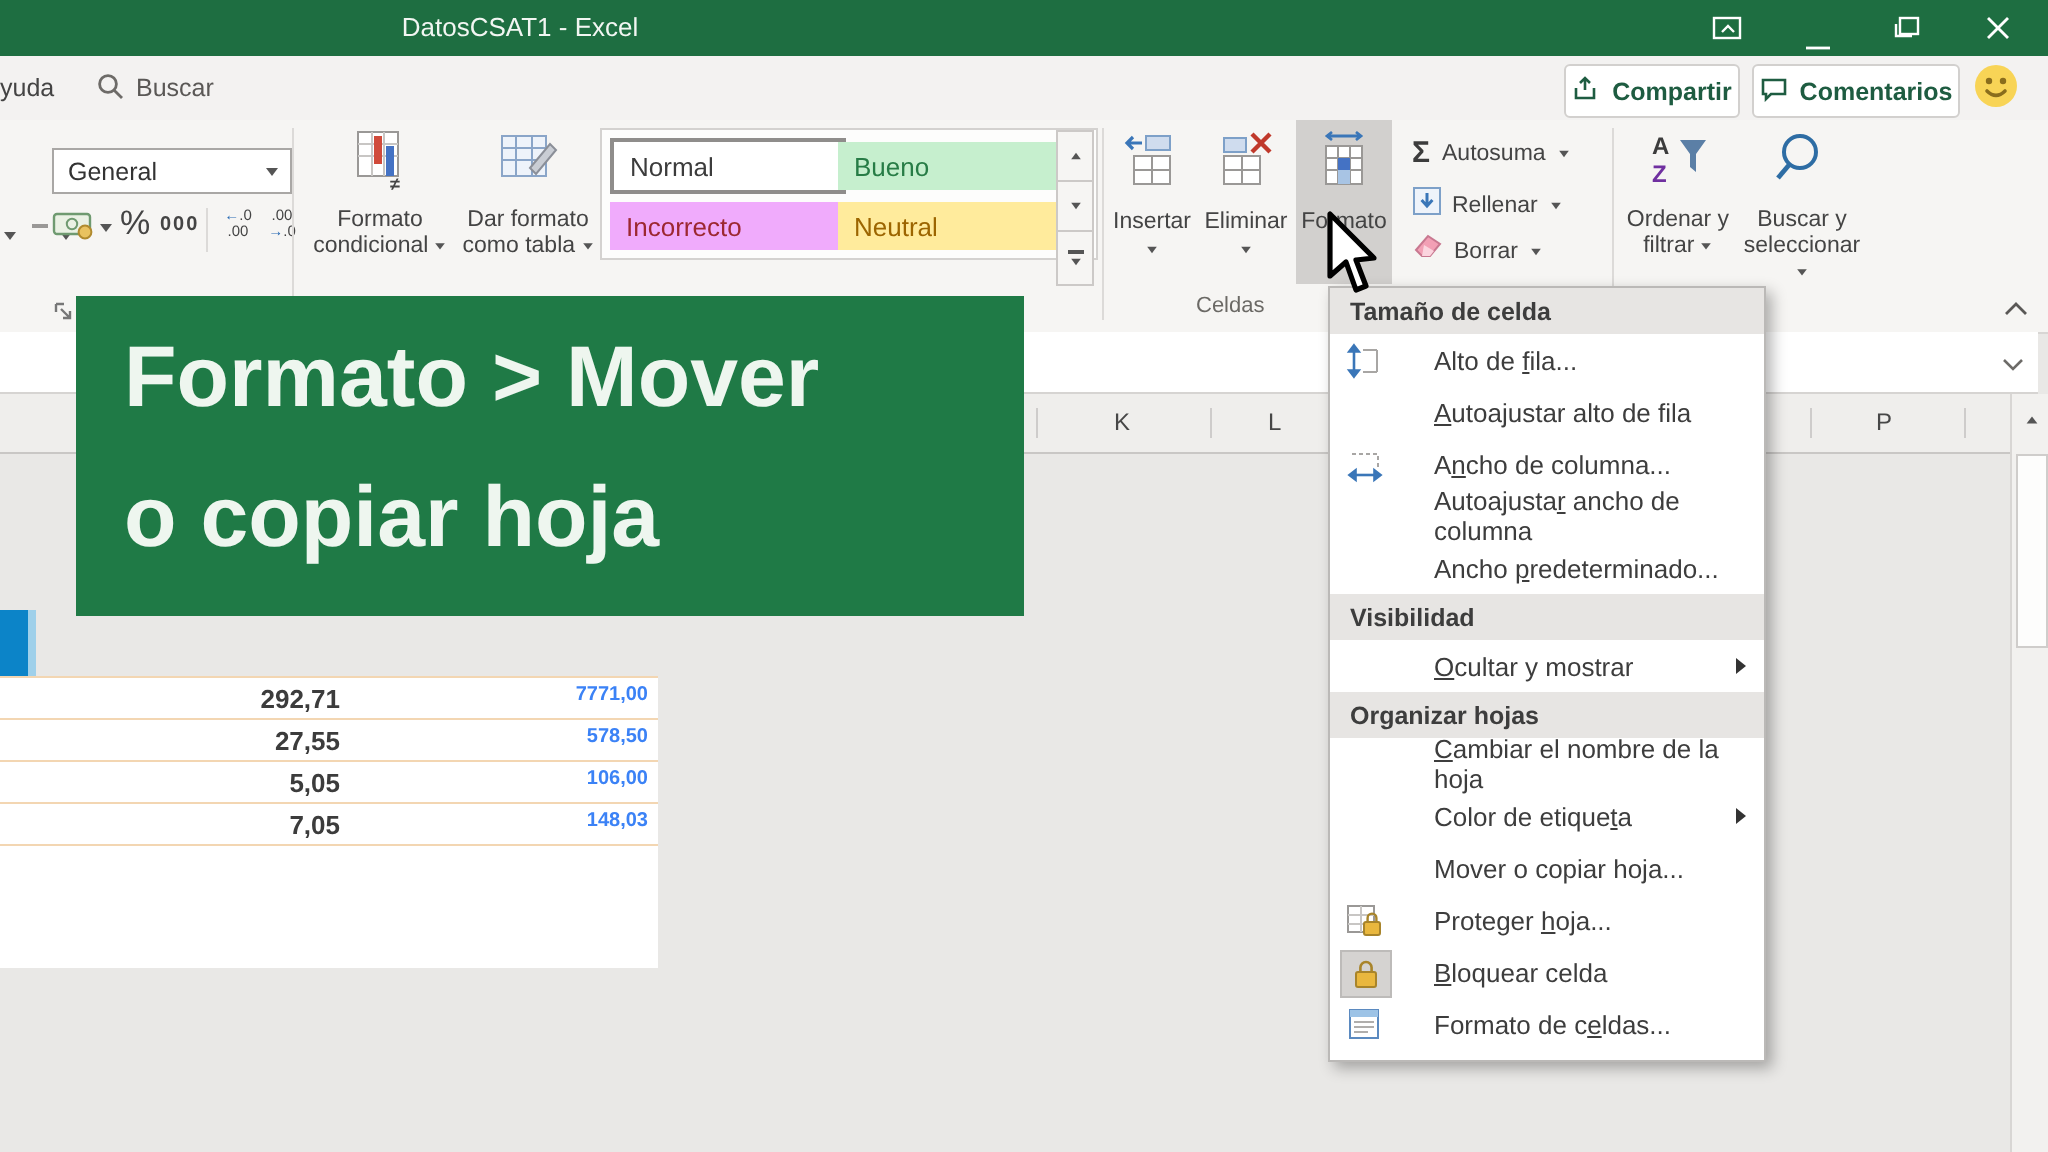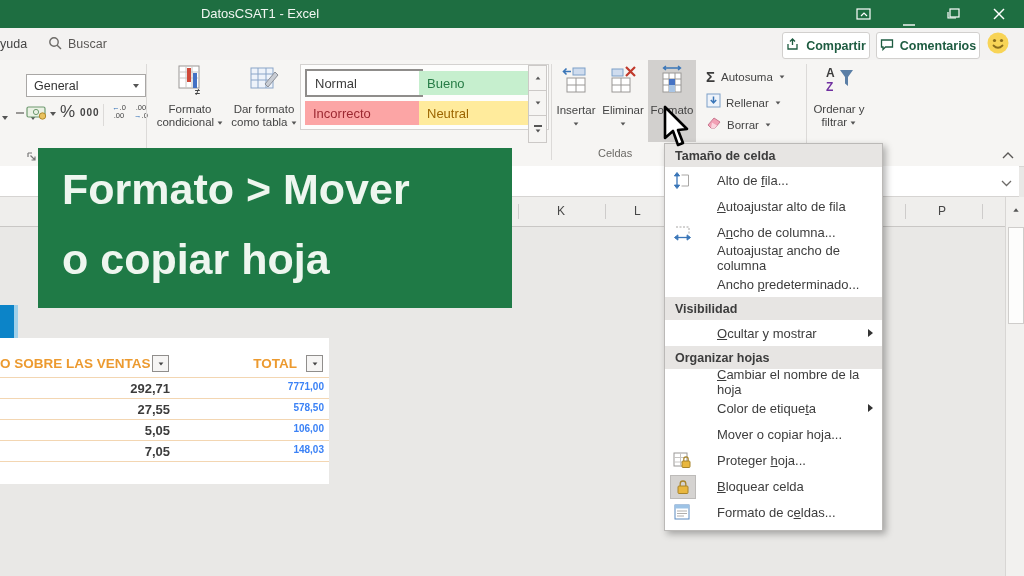--- a/index.html
+++ b/index.html
@@ -190,21 +190,21 @@
           <path d="M18 20 L28 8 L31 11 L21 23 Z" fill="#c9cdd4" stroke="#8b8f98"></path>
         </svg>
     </span>
     <span class="rlabel" style="margin-top:3px;">Dar formato</span>
     <span class="rlabel"><span>como tabla</span> <span class="tri-d" style="display:inline-block;transform:scale(.8) translateY(-1px);"></span></span>
   </div>
 
   <div class="abs" style="left:300px;top:4px;width:247px;height:64px;background:#fdfdfc;border:1px solid #d4d2d0;"></div>
   <div class="abs stylechip" style="left:305px;top:9px;width:106px;background:#fff;border:2px solid #8f8d8b;color:#3c3c3c;">Normal</div>
   <div class="abs stylechip" style="left:419px;top:11px;width:104px;background:#c6efce;color:#277c46;">Bueno</div>
-  <div class="abs stylechip" style="left:305px;top:41px;width:108px;background:#fca5a5;color:#9c2831;">Incorrecto</div>
+  <div class="abs stylechip" style="left:305px;top:41px;width:108px;background:#f0abfc;color:#9c2831;">Incorrecto</div>
   <div class="abs stylechip" style="left:419px;top:41px;width:104px;background:#ffeb9c;color:#9c6500;">Neutral</div>
   <div class="abs scrollbtn" style="left:528px;top:5px;">
       <span class="tri-u" style="transform:scale(.8);"></span>
     </div>
   <div class="abs scrollbtn" style="left:528px;top:30px;">
       <span class="tri-d" style="transform:scale(.8);"></span>
     </div>
   <div class="abs scrollbtn" style="left:528px;top:55px;height:26px;flex-direction:column;">
       <div style="width:8px;height:1.5px;background:#555;margin-bottom:2px;"></div>
       <span class="tri-d" style="transform:scale(.8);"></span>
@@ -287,20 +287,30 @@
   <div class="abs bigbtn" style="left:808px;top:4px;width:62px;">
     <span>
       <svg width="34" height="32">
           <text x="4" y="13" font-size="12" font-weight="bold" fill="#3c3c3c">A</text>
           <text x="4" y="27" font-size="12" font-weight="bold" fill="#7030a0">Z</text>
           <path d="M18 6 h13 l-5 7 v9 l-3 -2.5 v-6.5 Z" fill="#5b7fa6"></path>
         </svg>
     </span>
     <span class="rlabel" style="margin-top:3px;">Ordenar y</span>
     <span class="rlabel"><span>filtrar</span> <span class="tri-d" style="display:inline-block;transform:scale(.8) translateY(-1px);"></span></span>
+  </div>
+  <div class="abs bigbtn" style="left:868px;top:4px;width:66px;">
+    <span>
+      <svg width="32" height="32">
+          <circle cx="15" cy="12" r="8" fill="none" stroke="#2e6da4" stroke-width="2"></circle>
+          <line x1="9.5" y1="18.5" x2="4" y2="25" stroke="#2e6da4" stroke-width="2.4"></line>
+        </svg>
+    </span>
+    <span class="rlabel" style="margin-top:3px;">Buscar y</span>
+    <span class="rlabel"><span>seleccionar</span> <span class="tri-d" style="display:inline-block;transform:scale(.8) translateY(-1px);"></span></span>
   </div>
 
   <div class="abs" style="left:1001px;top:86px;">
     <svg width="14" height="10">
         <path d="M2 8 L7 3 L12 8" fill="none" stroke="#5a5856" stroke-width="1.4"></path>
       </svg>
   </div>
 </div>
 
 <div class="abs fbar">
@@ -327,30 +337,20 @@
   <div style="height:26px;display:flex;align-items:center;justify-content:center;">
       <span class="tri-u" style="transform:scale(.9);"></span>
     </div>
   <div style="position:absolute;left:2px;top:30px;width:14px;height:95px;background:#fdfdfc;border:1px solid #cfcdcb;"></div>
 </div>
 
 <div class="abs" style="left:0;top:305px;width:14px;height:33px;background:#0c84c8;z-index:2;"></div>
 <div class="abs" style="left:14px;top:305px;width:4px;height:33px;background:#9fd0ea;z-index:2;"></div>
 
 <div class="abs sheettable">
-  <div style="height:39px;position:relative;">
-    <span style="position:absolute;left:0px;bottom:6px;font-size:13.5px;font-weight:700;color:#ec9a2f;">O SOBRE LAS VENTAS</span>
-    <span class="filterbtn" style="left:152px;bottom:5px;">
-        <span class="tri-d" style="transform:scale(.8);border-top-color:#444;"></span>
-      </span>
-    <span style="position:absolute;right:32px;bottom:6px;font-size:13.5px;font-weight:700;color:#ec9a2f;">TOTAL</span>
-    <span class="filterbtn" style="right:6px;bottom:5px;">
-        <span class="tri-d" style="transform:scale(.8);border-top-color:#444;"></span>
-      </span>
-  </div>
   <div class="trow">
     <span class="num1">292,71</span>
     <span class="num2">7771,00</span>
   </div>
   <div class="trow">
     <span class="num1">27,55</span>
     <span class="num2">578,50</span>
   </div>
   <div class="trow">
     <span class="num1">5,05</span>

